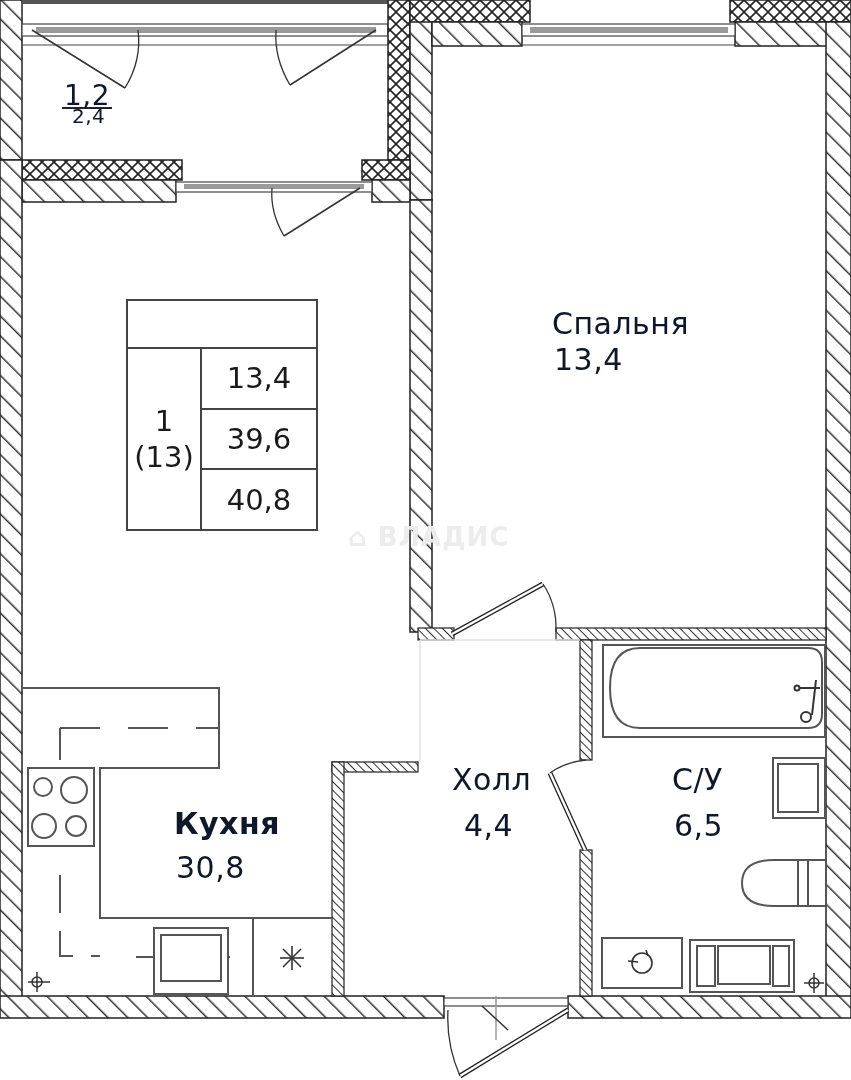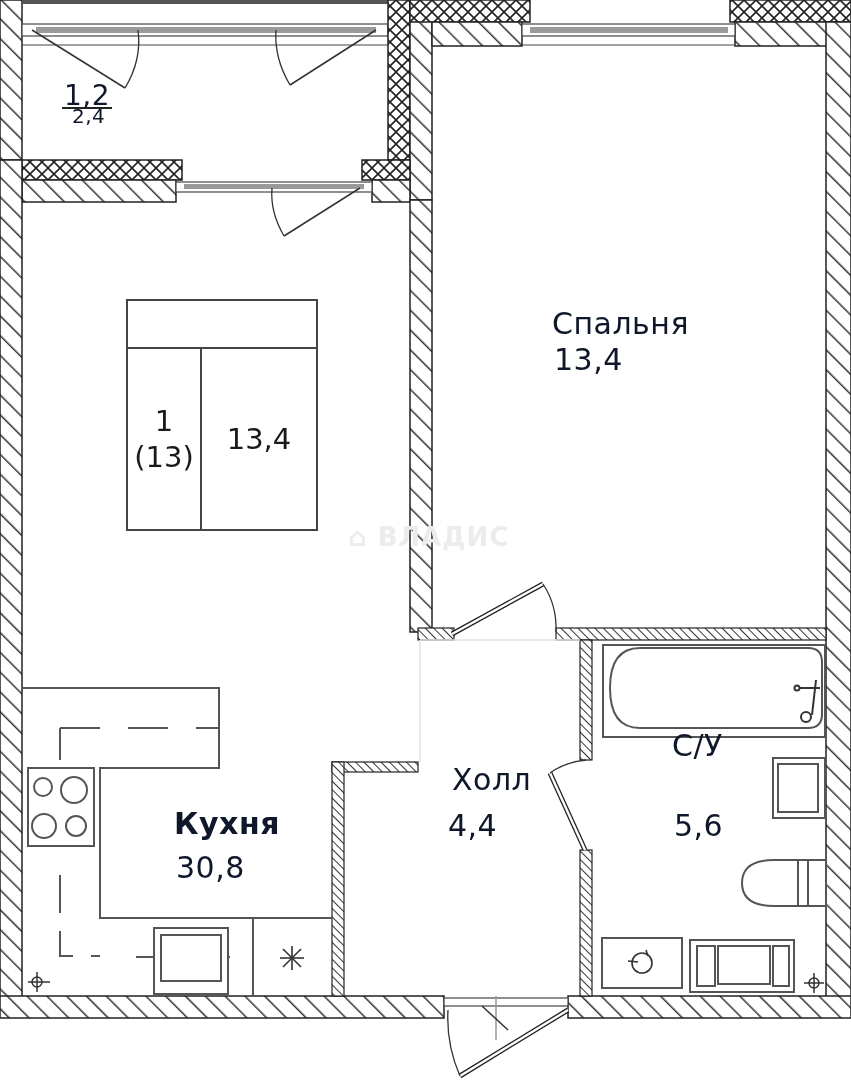--- a/index.html
+++ b/index.html
@@ -188,34 +188,36 @@
 <div class="lbl" style="left:64px; top:78px; font-size:28px;">1,2</div>
 <div class="lbl" style="left:64px; top:98px; font-size:20px;margin-left:8px;">2,4</div>
 
 <div class="lbl" style="left:552px; top:306px;">Спальня</div>
 <div class="lbl" style="left:554px; top:342px;">13,4</div>
 
 <div class="lbl" style="left:174px; top:806px;font-weight:bold;">Кухня</div>
 <div class="lbl" style="left:176px; top:850px;">30,8</div>
 
 <div class="lbl" style="left:452px; top:762px;">Холл</div>
-<div class="lbl" style="left:448px; top:808px;text-align:right;">4,4</div>
-
-<div class="lbl" style="left:672px; top:728px;">С/У</div>
-<div class="lbl" style="left:674px; top:808px;">5,6</div>
+<div class="lbl" style="left:464px; top:808px;text-align:right;">4,4</div>
+
+<div class="lbl" style="left:672px; top:762px;">С/У</div>
+<div class="lbl" style="left:674px; top:808px;">6,5</div>
 
 <div class="area-table">
   <div class="head"></div>
   <div class="body">
     <div class="left">
       <span>1</span>
       <span>(13)</span>
     </div>
     <div class="right">
       <div class="cell">13,4</div>
+      <div class="cell">39,6</div>
+      <div class="cell">40,8</div>
     </div>
   </div>
 </div>
 
 <div class="watermark">
   <span>⌂</span>
   <span>ВЛАДИС</span>
 </div>
 
 </body></html>

